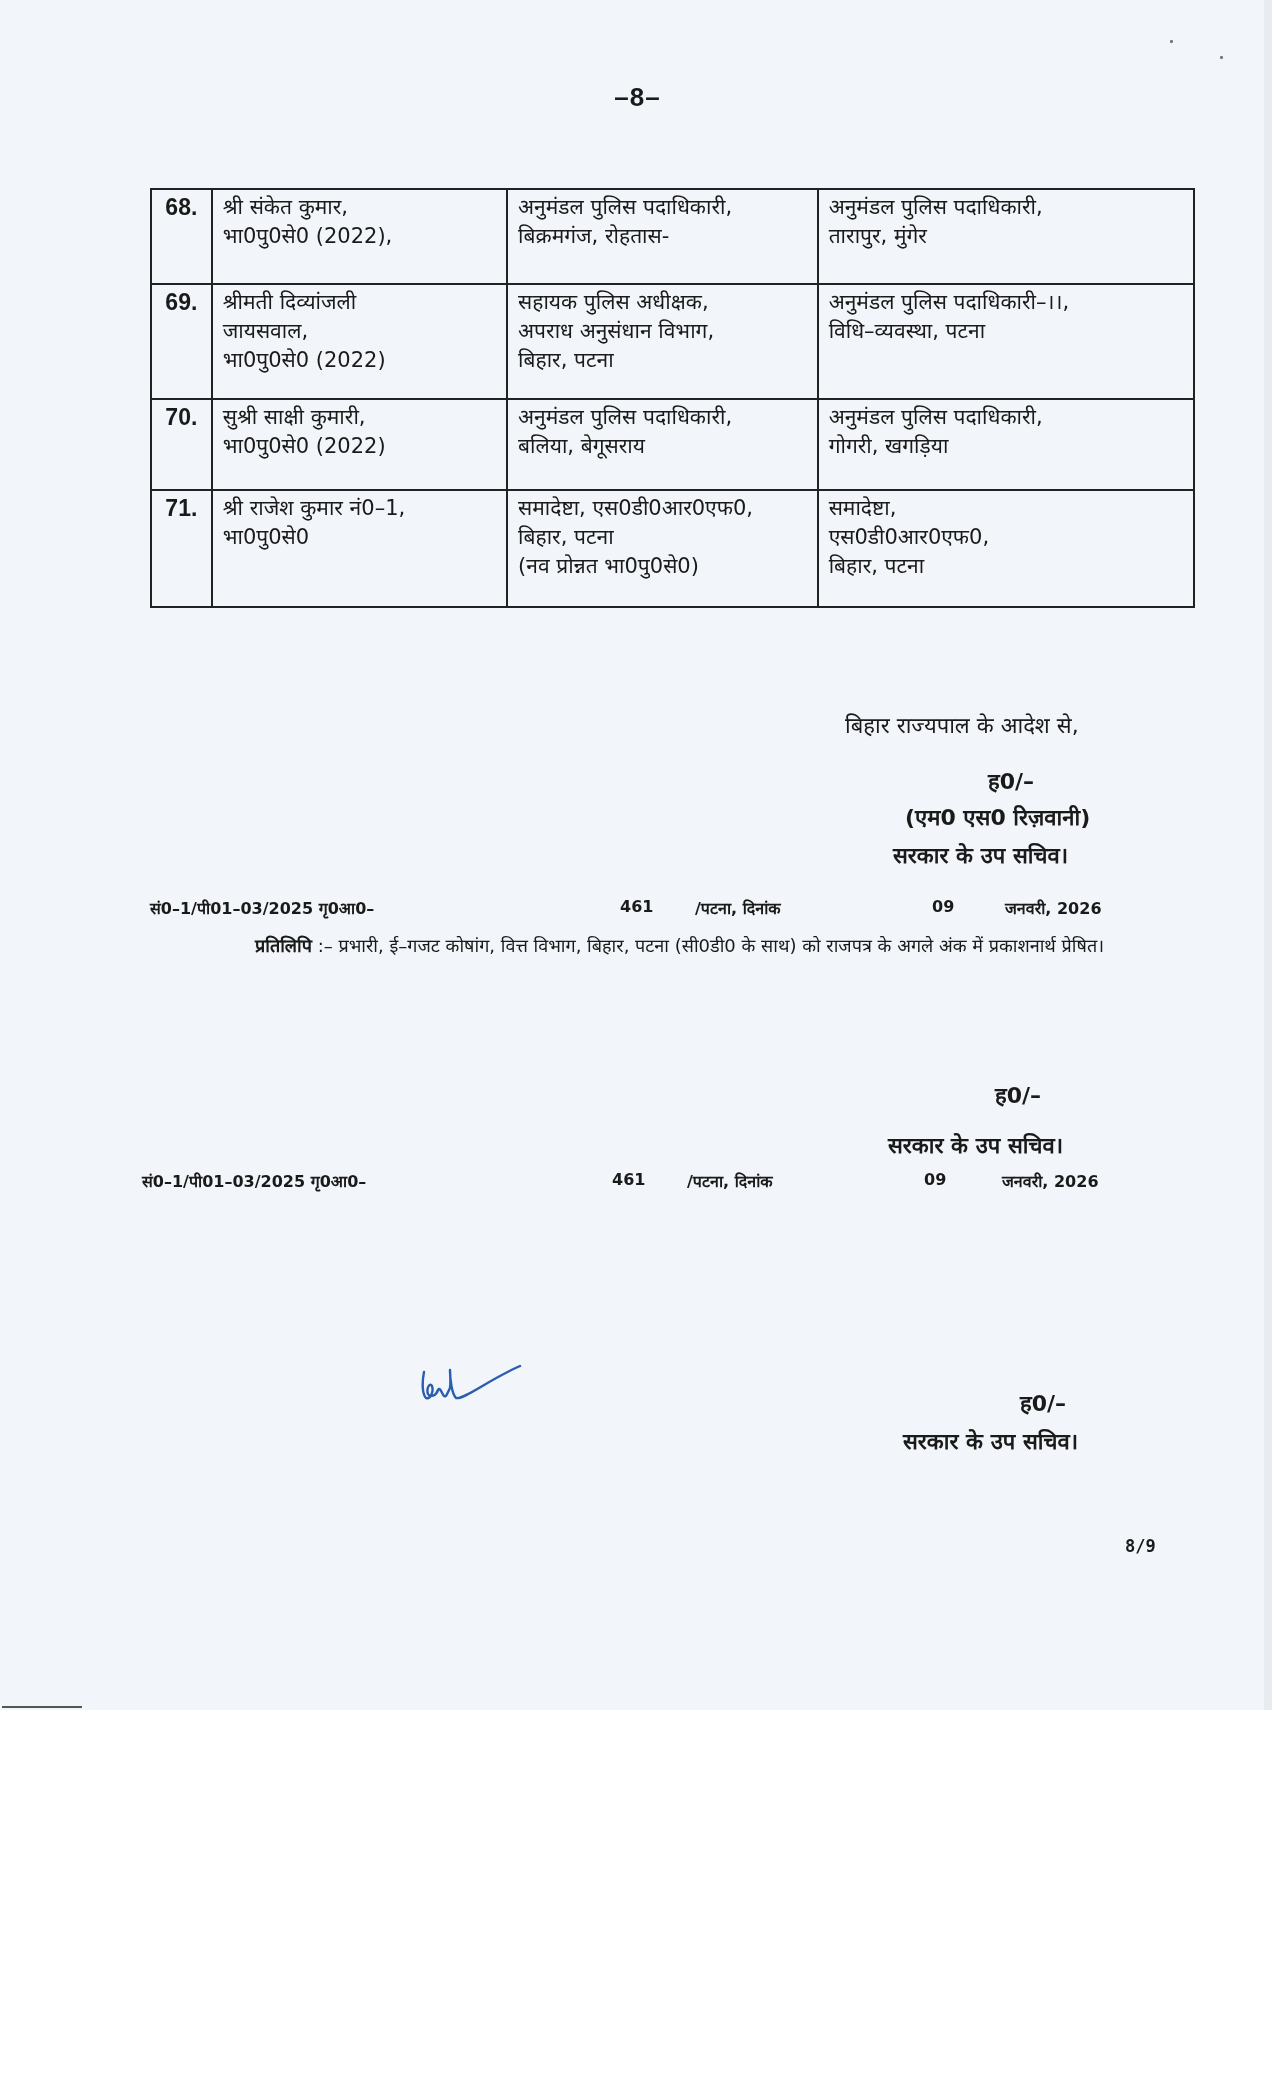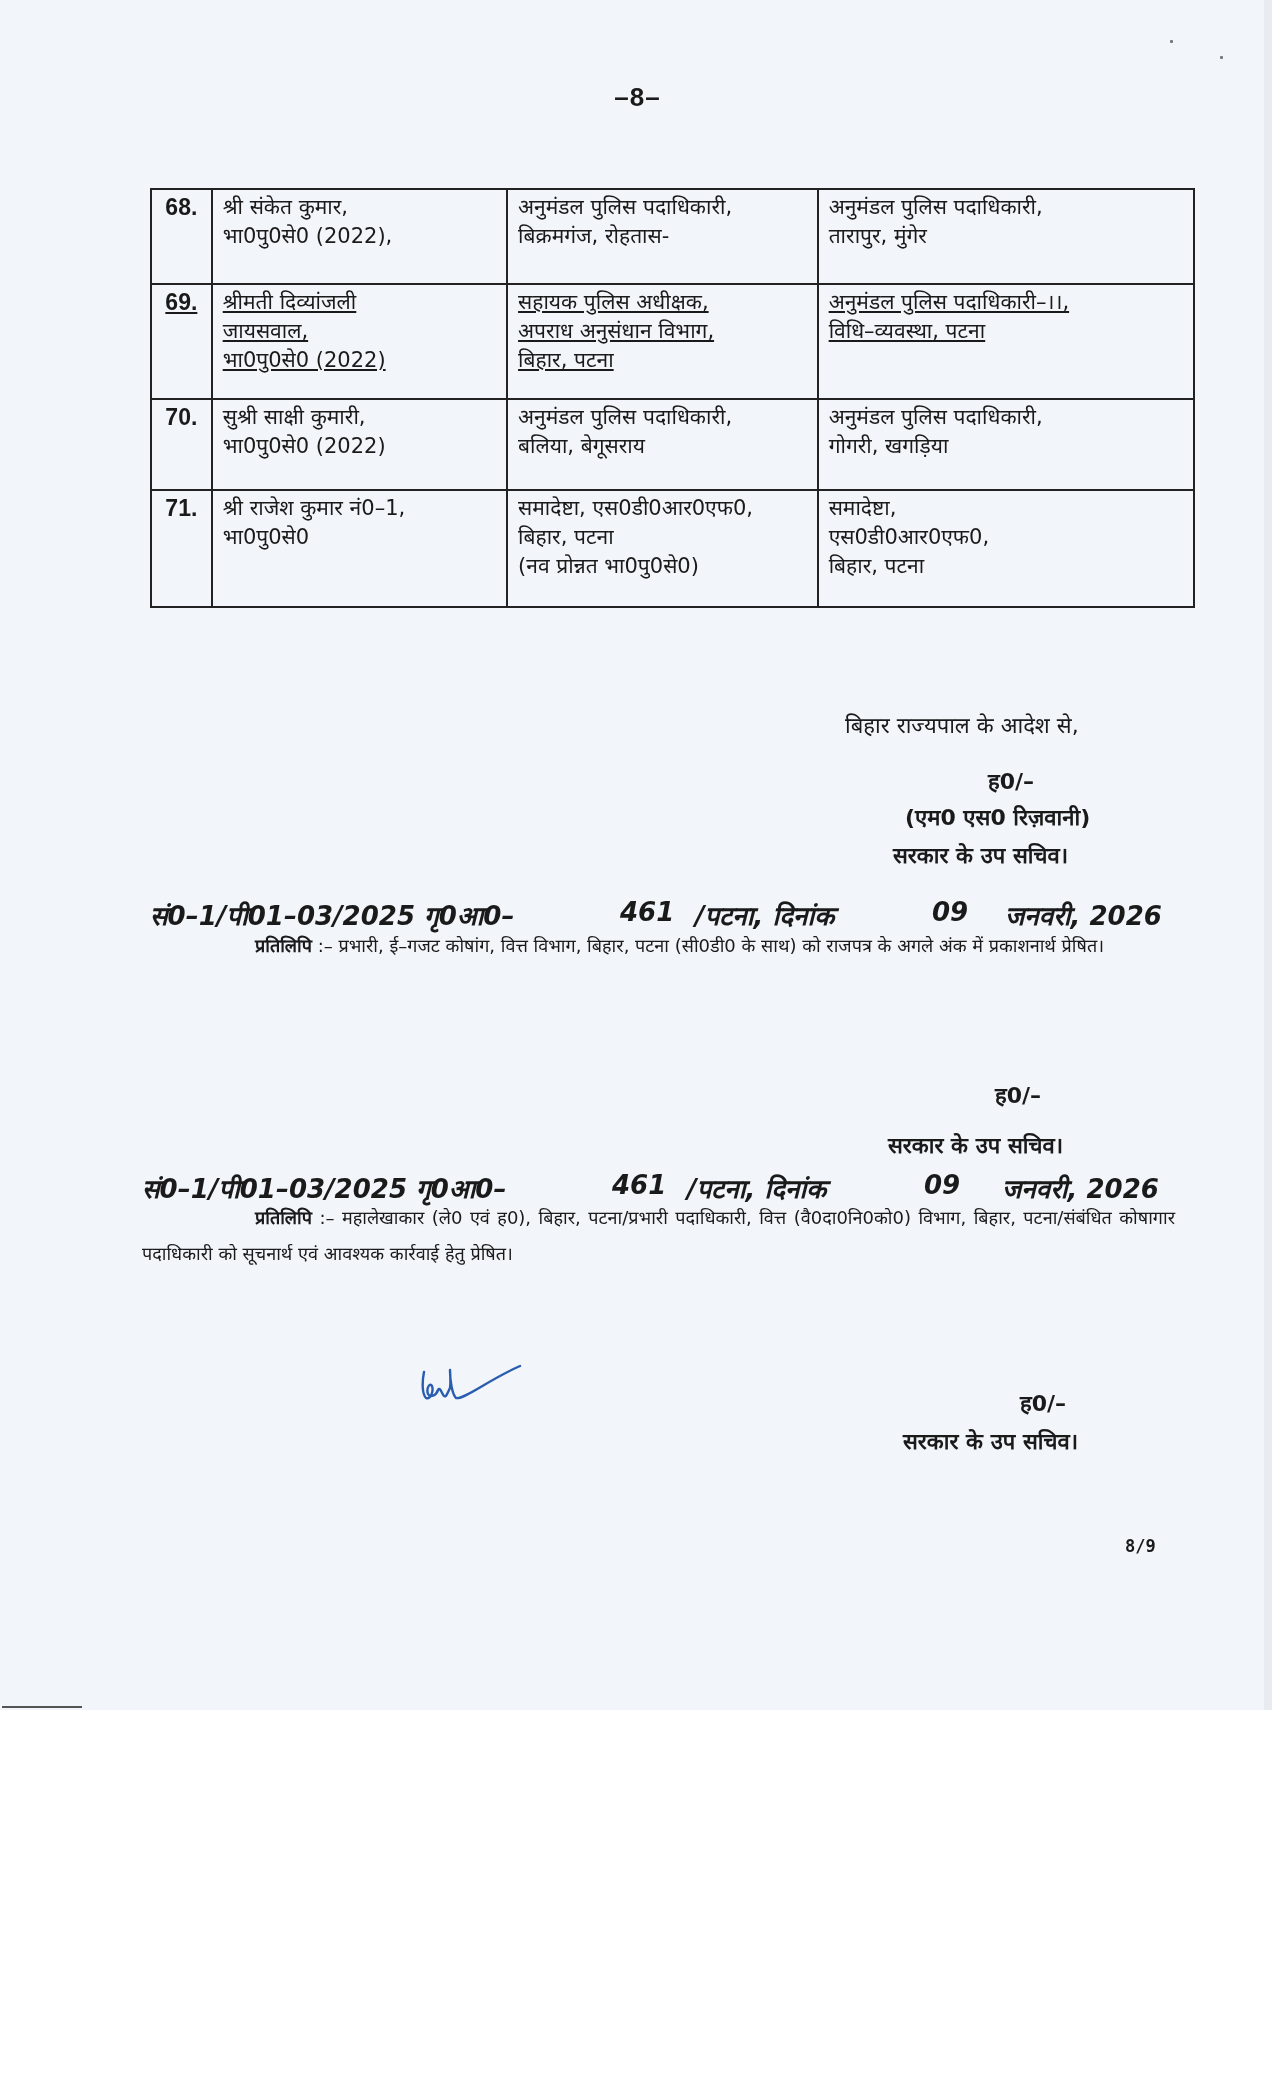--- a/index.html
+++ b/index.html
@@ -71,39 +71,38 @@
       font-weight: bold;
       font-size: 23px;
       text-align: center;
       padding-left: 14px;
     }
     td.name { width: 270px; }
     td.from { width: 285px; }
     td.to { width: 350px; }
     .line { display: block; white-space: nowrap; }
     tr.r68 td { height: 84px; }
-    tr.r69 td { height: 104px; text-decoration: underline; }
+    tr.r69 td { height: 104px; }
     tr.r70 td { height: 80px; }
     tr.r71 td { height: 106px; }
 
     .right-block {
       position: absolute;
       font-size: 22px;
       line-height: 36px;
       white-space: nowrap;
     }
     .bold { font-weight: bold; text-align: center; }
     .order-line {
       position: absolute;
       left: 150px;
       width: 1020px;
-      font-size: 26px;
+      font-size: 16px;
       font-weight: bold;
       white-space: nowrap;
-      font-style: italic;
     }
     .order-line span { position: absolute; top: 0; }
     .para {
       position: absolute;
       left: 150px;
       width: 1025px;
       font-size: 18px;
       line-height: 36px;
       text-align: justify;
     }
@@ -222,24 +221,20 @@
   <div class="right-block bold" style="left:995px;top:1078px;">ह0/–</div>
   <div class="right-block bold" style="left:888px;top:1128px;">सरकार के उप सचिव।</div>
 
   <div class="order-line" style="top:1170px;height:32px;left:142px;">
     <span style="left:0;">सं0–1/पी01–03/2025 गृ0आ0–</span>
     <span style="left:470px;">461</span>
     <span style="left:545px;">/पटना, दिनांक</span>
     <span style="left:782px;">09</span>
     <span style="left:860px;">जनवरी, 2026</span>
   </div>
-  <div class="para" style="top:1200px;left:142px;width:1033px;">
-    <span class="indent" style="width:113px;"></span><b>प्रतिलिपि</b>
-    <span>:– महालेखाकार (ले0 एवं ह0), बिहार, पटना/प्रभारी पदाधिकारी, वित्त (वै0दा0नि0को0) विभाग, बिहार, पटना/संबंधित कोषागार पदाधिकारी को सूचनार्थ एवं आवश्यक कार्रवाई हेतु प्रेषित।</span>
-  </div>
 
   <svg class="signature" viewBox="0 0 110 50">
     <path d="M6 12 C4 22, 4 34, 8 38 C12 40, 16 32, 14 26 C12 22, 8 28, 10 34 C12 38, 18 36, 20 30 C22 26, 24 34, 26 36 C28 38, 30 32, 32 28 C33 22, 32 14, 32 10 C32 20, 34 34, 38 38 C46 40, 70 20, 102 6" fill="none" stroke="#2a5db0" stroke-width="2.4" stroke-linecap="round" stroke-linejoin="round"></path>
   </svg>
 
   <div class="right-block bold" style="left:1020px;top:1386px;">ह0/–</div>
   <div class="right-block bold" style="left:903px;top:1424px;">सरकार के उप सचिव।</div>
 
   <div class="page-count">8/9</div>
 </div>

